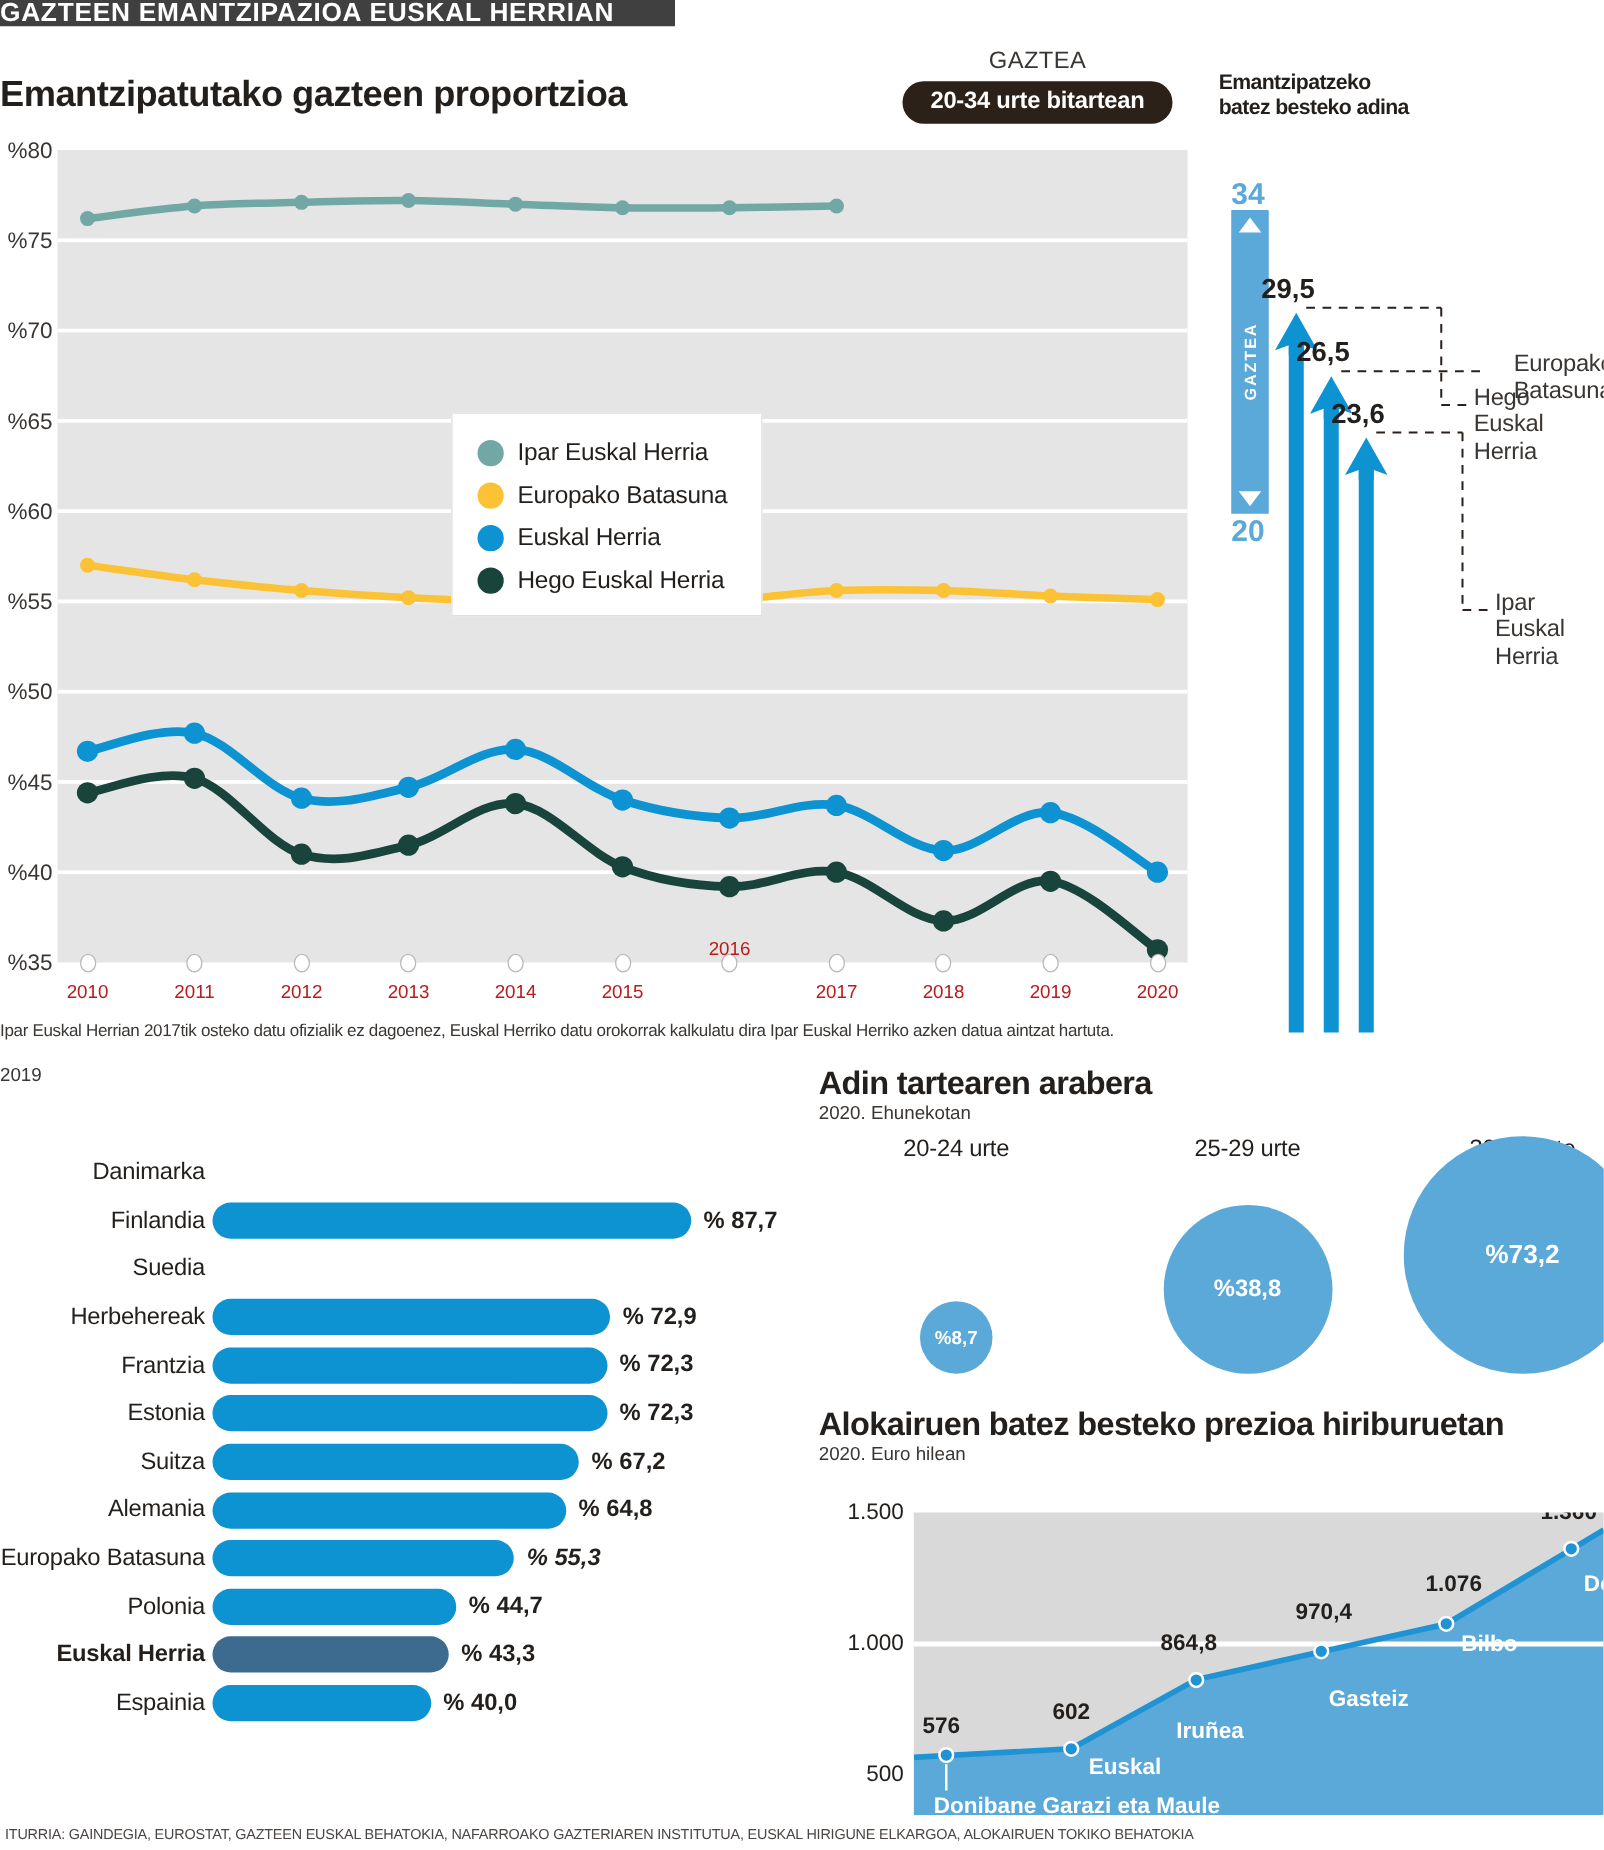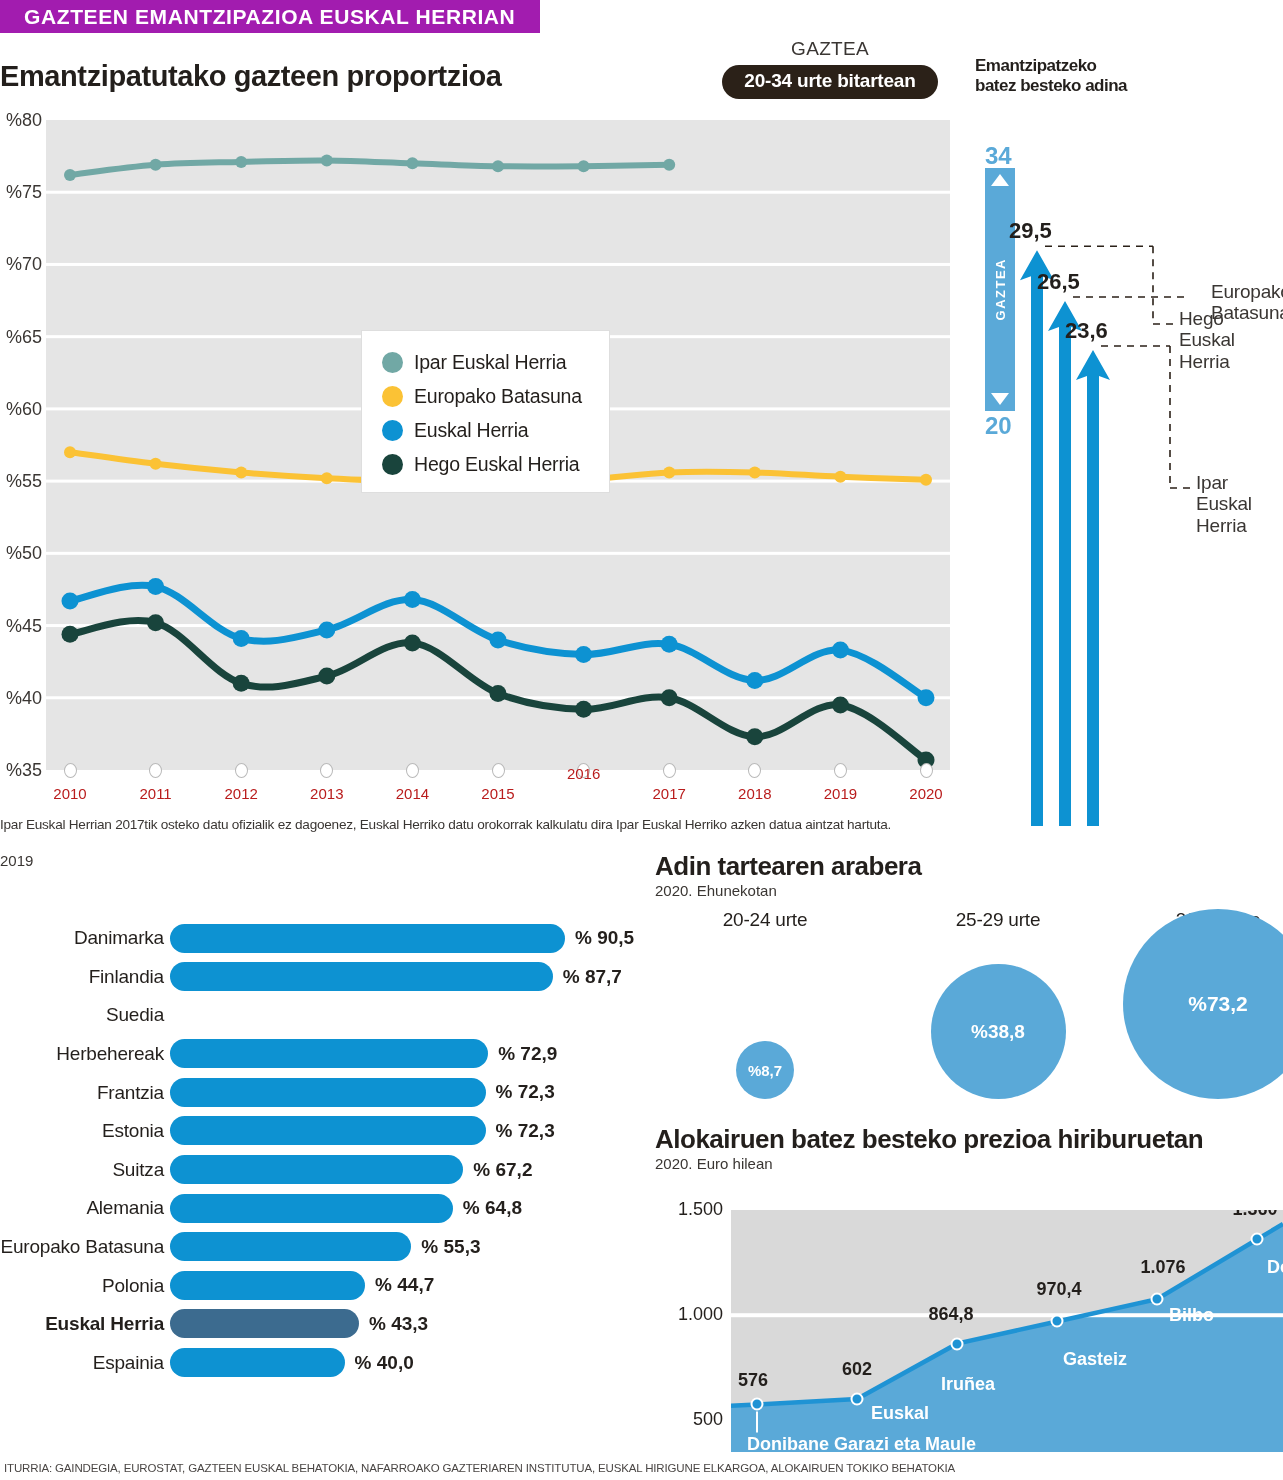--- a/index.html
+++ b/index.html
@@ -7,24 +7,24 @@
     width: 1283px; height: 1480px;
     background: #ffffff;
     font-family: "Liberation Sans", sans-serif;
     color: #231f1c;
     overflow: hidden;
   }
   #page { position: relative; width: 1283px; height: 1480px; }
 
   
   .hdr-banner {
-    position: absolute; left: 0; top: 0; width: 540px; height: 33px;
-    background: #a21caf; color: #fff;
+    position: absolute; left: 0; top: 0; width: 540px; height: 21px;
+    background: #404040; color: #fff;
     font-weight: bold; font-size: 21px; letter-spacing: .6px;
-    display: flex; align-items: center; padding-left: 24px;
+    display: flex; align-items: center; 
   }
   .sec-title {
     font-weight: bold; letter-spacing: -0.4px; color: #231f1c;
   }
   .sec-sub { font-size: 15px; color: #3a3633; }
 
   #t-prop { position: absolute; left: 0; top: 60px; font-size: 29px; }
 
   
   #gaztea-wrap { position: absolute; left: 700px; top: 38px; width: 260px; text-align: center; }
@@ -211,21 +211,21 @@
         <div class="xt" style="left: 125.6px; top: 673px;">2011</div>
         <div class="xc" style="left: 234.7px; top: 651px;"></div>
         <div class="xt" style="left: 211.2px; top: 673px;">2012</div>
         <div class="xc" style="left: 320.3px; top: 651px;"></div>
         <div class="xt" style="left: 296.8px; top: 673px;">2013</div>
         <div class="xc" style="left: 405.9px; top: 651px;"></div>
         <div class="xt" style="left: 382.4px; top: 673px;">2014</div>
         <div class="xc" style="left: 491.5px; top: 651px;"></div>
         <div class="xt" style="left: 468px; top: 673px;">2015</div>
         <div class="xc" style="left: 577.1px; top: 651px;"></div>
-        <div class="xt" style="left: 553.6px; top: 653px;">2016</div>
+        <div class="xt" style="left: 553.6px; top: 639px;">2016</div>
         <div class="xc" style="left: 662.7px; top: 651px;"></div>
         <div class="xt" style="left: 639.2px; top: 673px;">2017</div>
         <div class="xc" style="left: 748.3px; top: 651px;"></div>
         <div class="xt" style="left: 724.8px; top: 673px;">2018</div>
         <div class="xc" style="left: 833.9px; top: 651px;"></div>
         <div class="xt" style="left: 810.4px; top: 673px;">2019</div>
         <div class="xc" style="left: 919.5px; top: 651px;"></div>
         <div class="xt" style="left: 896px; top: 673px;">2020</div>
       </div>
 
@@ -288,24 +288,20 @@
           <div class="cal-lbl" style="left: 221px; top: 326px;"><span>Ipar</span><br><span>Euskal Herria</span></div>
         </div>
     </div>
   </div>
 
   <div id="eu">
     <div id="eu-sub" class="sec-sub">2019</div>
     <div id="eu-rows">
         <div class="eu-row">
           <div class="eu-name">Danimarka</div>
-          <div class="eu-track">
-            <div class="eu-bar" style="width: 395px;"></div>
-            <div class="eu-val" style="left: 405px;">% 90,5</div>
-          </div>
         </div>
         <div class="eu-row">
           <div class="eu-name">Finlandia</div>
           <div class="eu-track">
             <div class="eu-bar" style="width: 382.779px;"></div>
             <div class="eu-val" style="left: 392.779px;">% 87,7</div>
           </div>
         </div>
         <div class="eu-row">
           <div class="eu-name">Suedia</div>
@@ -342,21 +338,21 @@
           <div class="eu-name">Alemania</div>
           <div class="eu-track">
             <div class="eu-bar" style="width: 282.829px;"></div>
             <div class="eu-val" style="left: 292.829px;">% 64,8</div>
           </div>
         </div>
         <div class="eu-row">
           <div class="eu-name">Europako Batasuna</div>
           <div class="eu-track">
             <div class="eu-bar" style="width: 241.365px;"></div>
-            <div class="eu-val" style="left: 251.365px;">% 55,3</div>
+            <div class="eu-val" style="left: 251.365px; font-style: italic;">% 55,3</div>
           </div>
         </div>
         <div class="eu-row">
           <div class="eu-name">Polonia</div>
           <div class="eu-track">
             <div class="eu-bar" style="width: 195.099px;"></div>
             <div class="eu-val" style="left: 205.099px;">% 44,7</div>
           </div>
         </div>
         <div class="eu-row">

